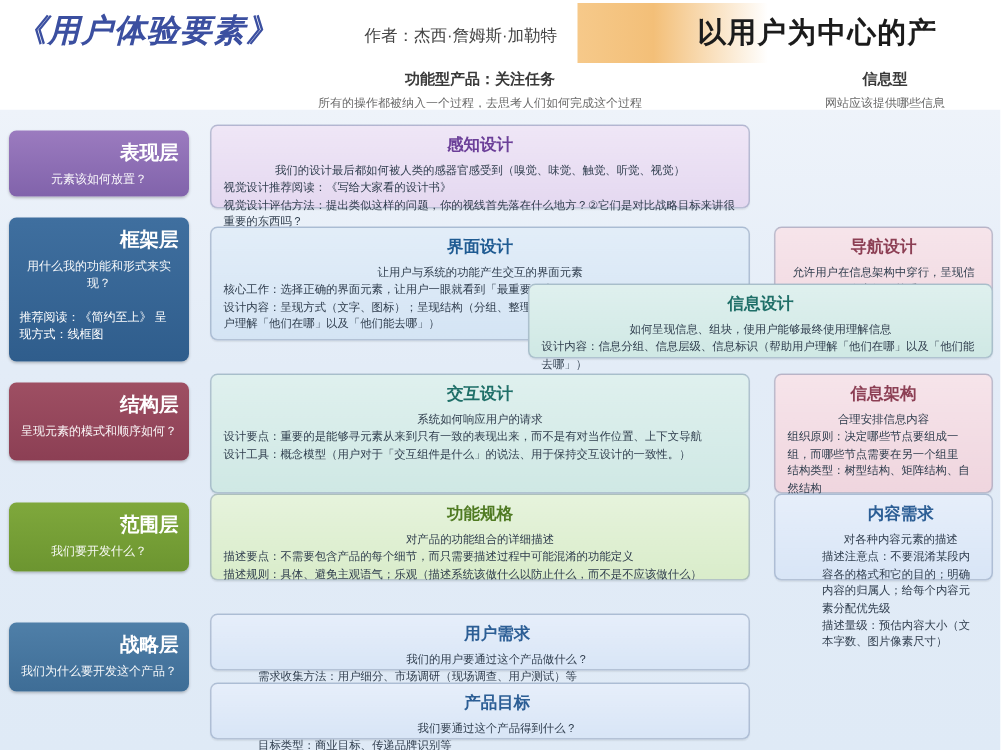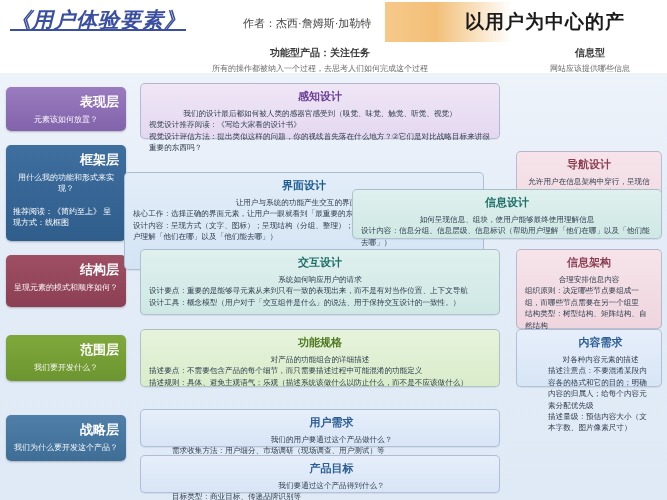--- a/index.html
+++ b/index.html
@@ -9,21 +9,21 @@
     font-family:"Liberation Sans","DejaVu Sans",sans-serif;
     color:#333;
   }
   .page{position:relative;width:667px;height:500px;}
 
   
   .header{position:absolute;left:0;top:0;width:667px;height:44px;}
   .title{
     position:absolute;left:10px;top:6px;
     font-size:21px;font-weight:bold;color:#3b4fa0;
-    font-style:italic;letter-spacing:1px;text-decoration:underline;
+    font-style:italic;letter-spacing:1px;
   }
   .author{
     position:absolute;left:243px;top:16px;
     font-size:11px;color:#444;
   }
   .banner{
     position:absolute;left:385px;top:2px;width:282px;height:40px;
     background:linear-gradient(90deg,#f6c98a 0%,#f3bf78 18%,#ffffff 45%,#ffffff 100%);
   }
   .banner-text{
@@ -88,23 +88,23 @@
   .c-teal .ch{color:#1f6f68;}
   .c-rose{background:linear-gradient(180deg,#f6e4ea,#efd5de);}
   .c-rose .ch{color:#8c3f54;}
   .c-green{background:linear-gradient(180deg,#e6f3dc,#d9ecca);}
   .c-green .ch{color:#4f7a22;}
   .c-lblue{background:linear-gradient(180deg,#e6eefa,#d8e5f6);padding-left:31px;}
   .c-lblue .ch{color:#2c5e95;}
 
   
   .p-a{left:140px;top:10px;width:360px;height:56px;}
-  .p-b{left:124px;top:78px;width:360px;height:98px;margin-top:21px;}
+  .p-b{left:140px;top:78px;width:360px;height:76px;}
   .p-b2{left:516px;top:78px;width:146px;height:86px;}
-  .p-c{left:140px;top:176px;width:360px;height:66px;}
+  .p-c{left:140px;top:176px;width:360px;height:80px;}
   .p-c2{left:516px;top:176px;width:146px;height:80px;}
   .p-d{left:140px;top:256px;width:360px;height:58px;}
   .p-d2{left:516px;top:256px;width:146px;height:58px;}
   .p-f{left:140px;top:336px;width:360px;height:38px;}
   .p-g{left:140px;top:382px;width:360px;height:38px;}
 </style>
 </head>
 <body>
 
 <div class="page">

